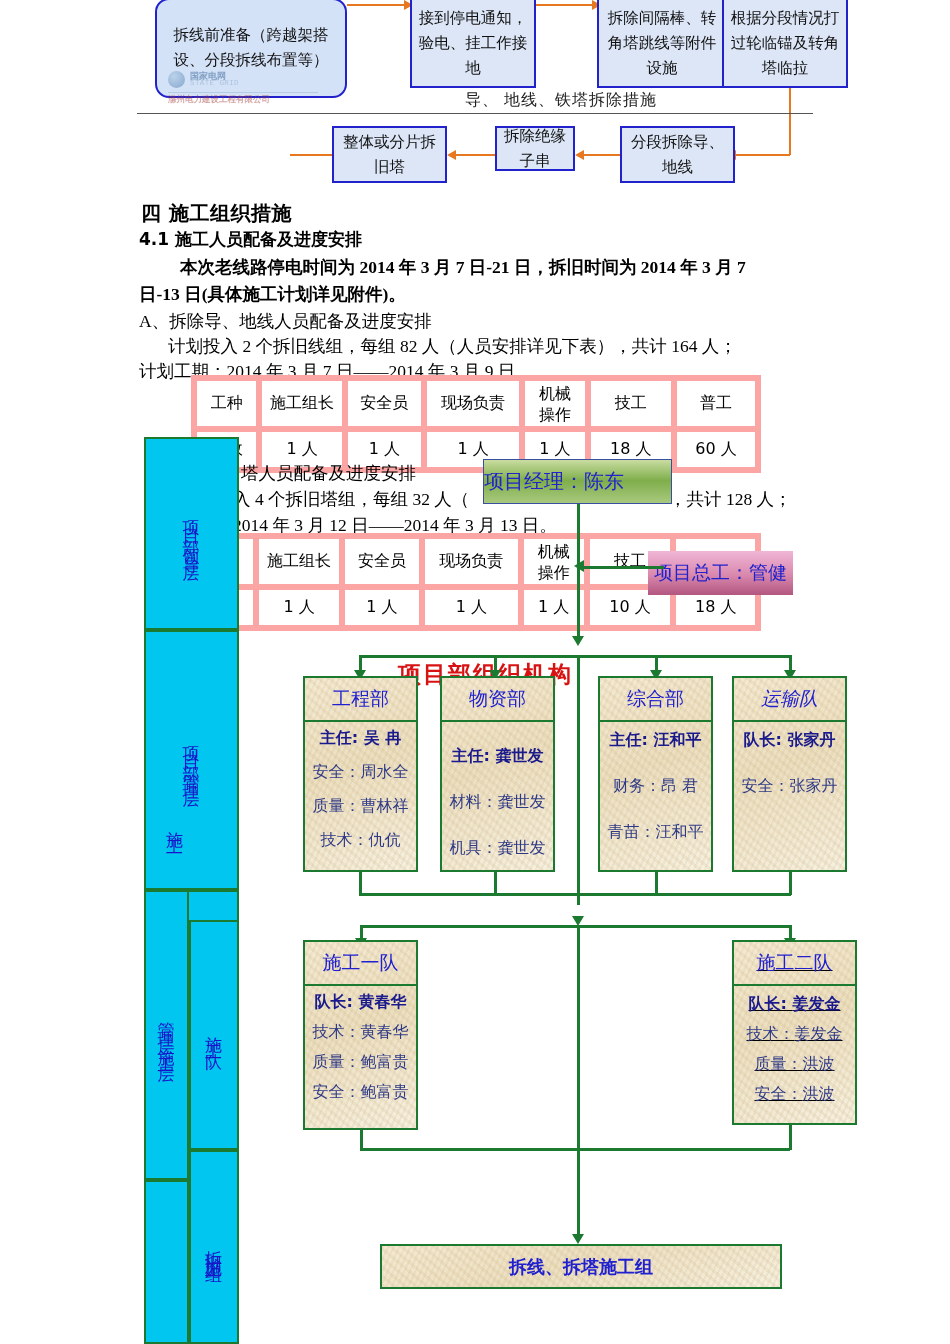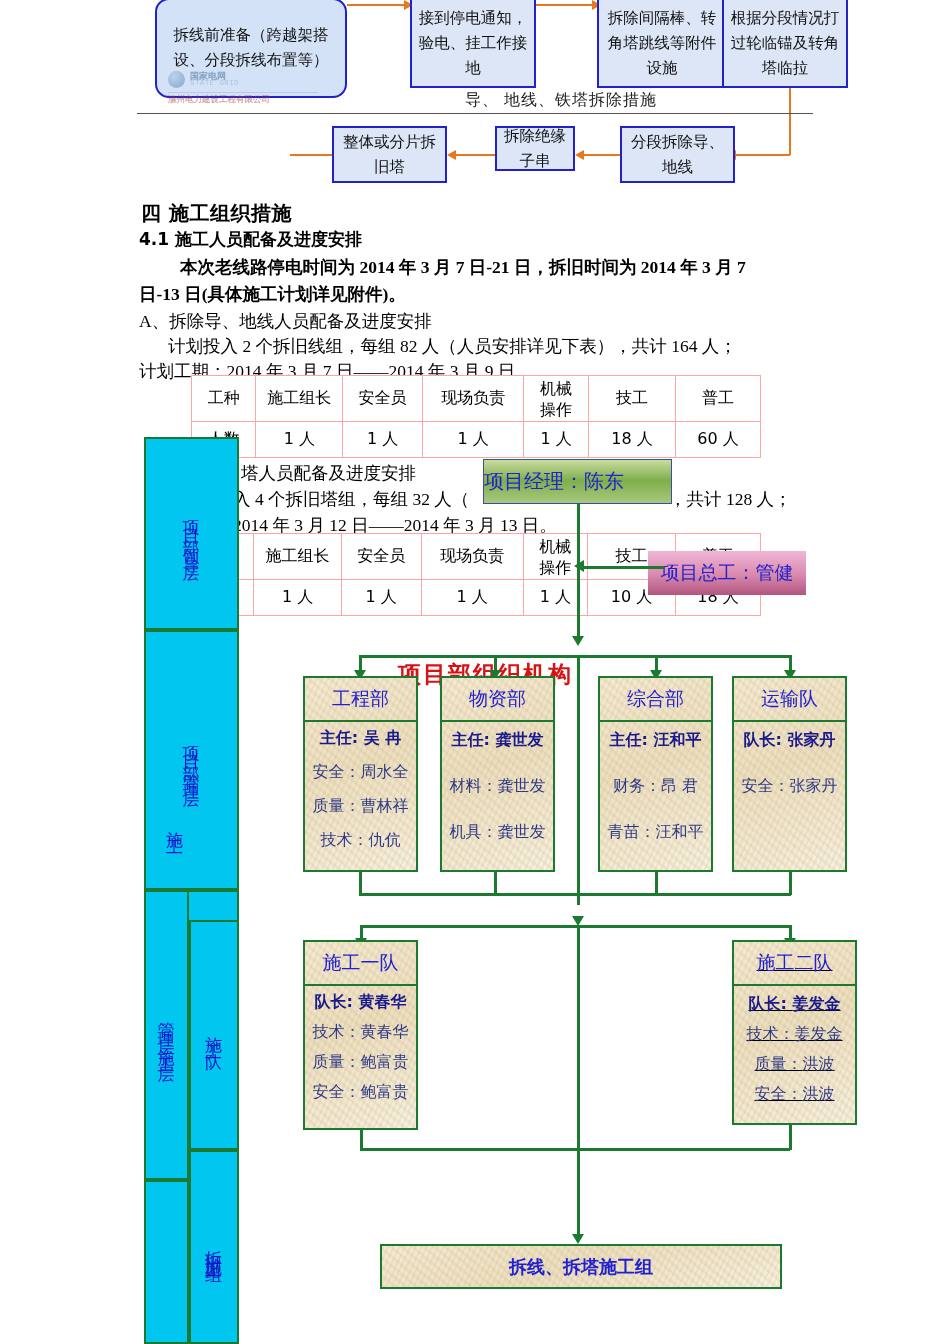--- a/index.html
+++ b/index.html
@@ -65,21 +65,21 @@
   }
   .p-txt{
     position:absolute;font-family:"Liberation Serif","DejaVu Serif",serif;
     font-size:17.5px;line-height:27px;color:#000;
   }
   .p-txt.bold{font-weight:bold;}
 
   
   table.dt{position:absolute;border-collapse:collapse;background:#fff;}
   table.dt td{
-    border:1px solid #fca5a5;
+    border:6px solid #fca5a5;
     font-family:"DejaVu Sans","Liberation Sans",sans-serif;
     font-size:16px;text-align:center;color:#000;
     padding:0 4px;background:#fff;
   }
 
   
   .cyan{
     background:#00c6f0;border:2px solid #1b7a2f;box-sizing:border-box;
     color:#1616c8;font-family:"DejaVu Sans","Liberation Sans",sans-serif;
     font-size:17px;line-height:30px;text-align:center;
@@ -277,21 +277,21 @@
   <span class="vtext">施工队</span>
 </div>
 <div class="cyan abs" style="left:189px;top:1150px;width:50px;height:194px;">
   <span class="vtext" style="letter-spacing:4px;">拆旧施工组</span>
 </div>
 <div class="cyan abs" style="left:144px;top:1180px;width:45px;height:164px;"></div>
 
 <div class="pm-box abs" style="left:483px;top:459px;width:189px;height:45px;">
   <span>项目经理：陈东</span>
 </div>
-<div class="pe-box abs" style="left:648px;top:551px;width:158px;height:44px;">
+<div class="pe-box abs" style="left:648px;top:551px;width:145px;height:44px;">
   <span>项目总工：管健</span>
 </div>
 <div class="redtitle" style="left:398px;top:659px;">项目部组织机构</div>
 
 <div class="gl-h abs" style="left:584px;top:566px;width:80px;"></div>
 <div class="garrow-l abs" style="left:574px;top:560px;"></div>
 
 <div class="gl-v abs" style="left:577px;top:504px;height:135px;"></div>
 <div class="garrow-d abs" style="left:572px;top:636px;"></div>
 
@@ -336,40 +336,40 @@
     <div class="ln"><span>安全：</span><span>周水全</span></div>
     <div class="ln"><span>质量：</span><span>曹林祥</span></div>
     <div class="ln"><span>技术：</span><span>仇伉</span></div>
   </div>
 </div>
 
 <div class="org abs" style="left:440px;top:676px;width:115px;height:196px;">
   <div class="org-head" style="height:42px;">
     <span>物资部</span>
   </div>
-  <div class="org-body" style="padding-top:8px;">
+  <div class="org-body" style="padding-top:24px;">
     <div class="ln chief" style="margin-bottom:26px;"><span>主任:</span> <span>龚世发</span></div>
     <div class="ln" style="margin-bottom:26px;"><span>材料：</span><span>龚世发</span></div>
     <div class="ln"><span>机具：</span><span>龚世发</span></div>
   </div>
 </div>
 
 <div class="org abs" style="left:598px;top:676px;width:115px;height:196px;">
   <div class="org-head" style="height:42px;">
     <span>综合部</span>
   </div>
   <div class="org-body" style="padding-top:8px;">
     <div class="ln chief" style="margin-bottom:26px;"><span>主任:</span> <span>汪和平</span></div>
     <div class="ln" style="margin-bottom:26px;"><span>财务：</span><span>昂  君</span></div>
     <div class="ln"><span>青苗：</span><span>汪和平</span></div>
   </div>
 </div>
 
 <div class="org abs" style="left:732px;top:676px;width:115px;height:196px;">
-  <div class="org-head" style="height:42px;">
+  <div class="org-head" style="height:42px;font-style:italic;">
     <span>运输队</span>
   </div>
   <div class="org-body" style="padding-top:8px;">
     <div class="ln chief" style="margin-bottom:26px;"><span>队长:</span> <span>张家丹</span></div>
     <div class="ln"><span>安全：</span><span>张家丹</span></div>
   </div>
 </div>
 
 <div class="org abs" style="left:303px;top:940px;width:115px;height:190px;">
   <div class="org-head" style="height:42px;">

